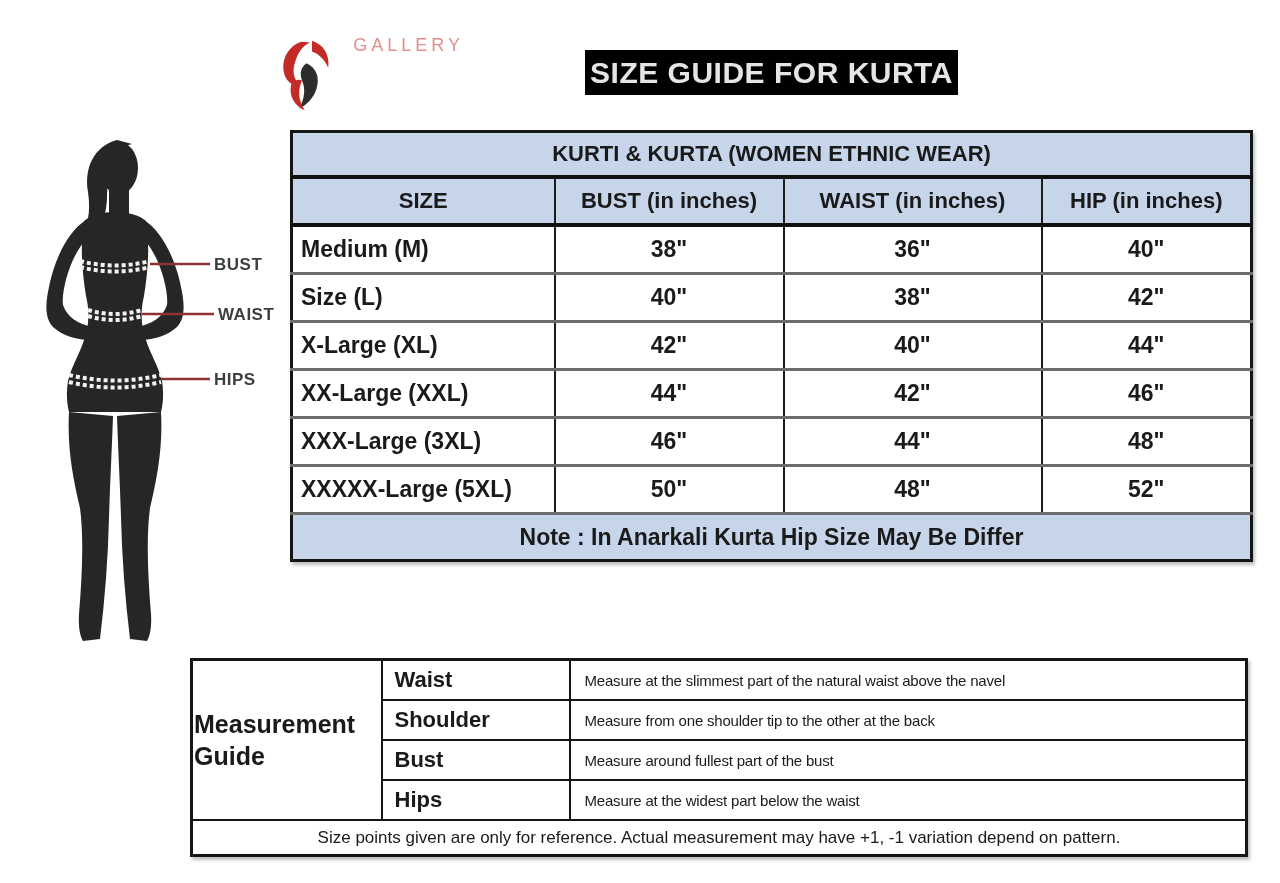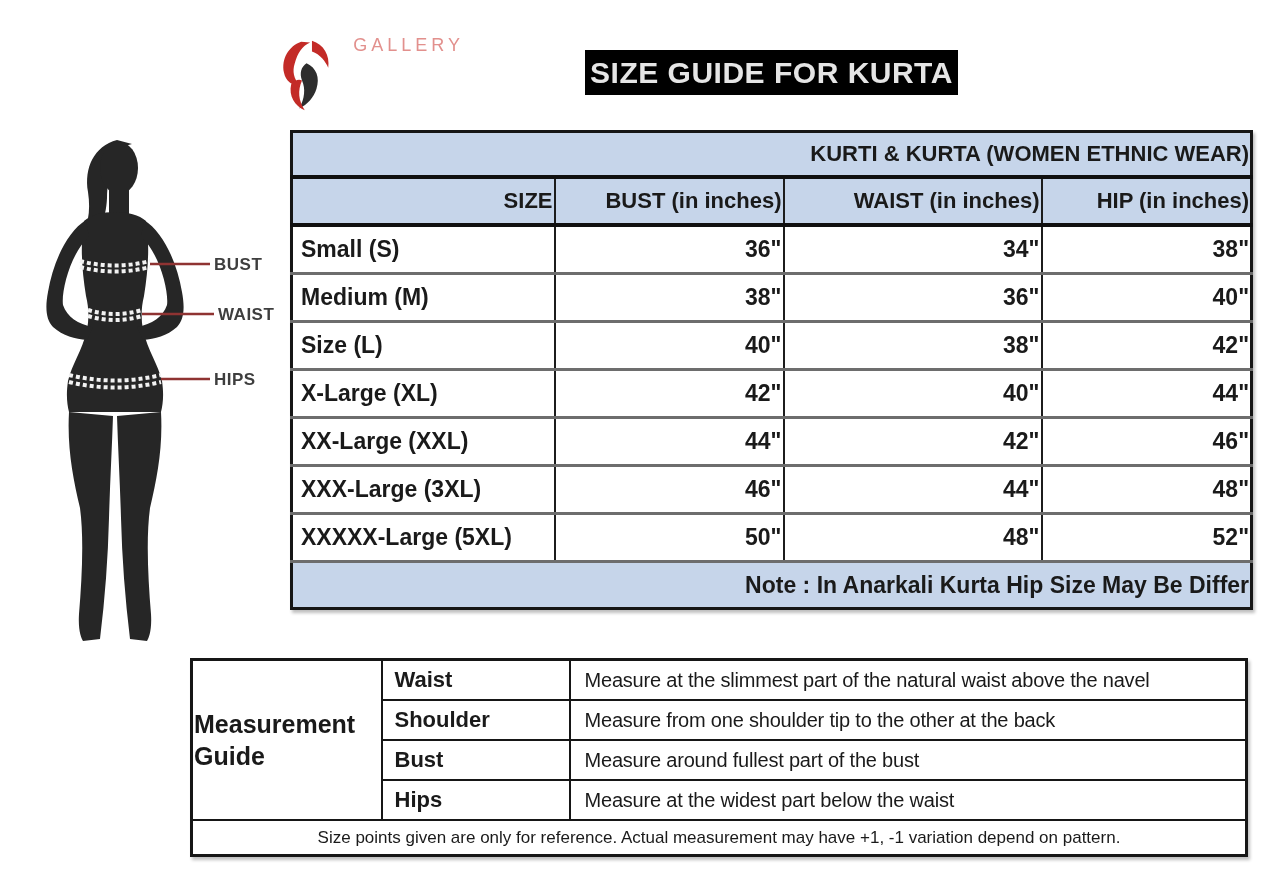--- a/index.html
+++ b/index.html
@@ -17,32 +17,32 @@
     position:absolute;left:585px;top:50px;width:373px;height:45px;background:#000;
     color:#e5e5e5;font-weight:bold;font-size:30px;display:flex;align-items:center;justify-content:center;
     letter-spacing:0.5px;white-space:nowrap;
   }
   
   .figure-wrap{position:absolute;left:22px;top:136px;width:260px;height:510px;}
   .fig-label{font-family:"Liberation Sans",sans-serif;font-size:17px;font-weight:bold;fill:#3e3e3e;letter-spacing:0.5px;}
   
   table{border-collapse:collapse;table-layout:fixed;}
   .size-table{position:absolute;left:290px;top:130px;width:960px;border:3px solid #161616;box-shadow:2px 3px 3px rgba(0,0,0,0.25);}
-  .size-table td{border-left:2px solid #1c1c1c;border-right:2px solid #1c1c1c;font-weight:bold;font-size:23px;text-align:right;overflow:hidden;white-space:nowrap;}
+  .size-table td{border-left:2px solid #1c1c1c;border-right:2px solid #1c1c1c;font-weight:bold;font-size:23px;text-align:center;overflow:hidden;white-space:nowrap;}
   .size-table .t-title td{height:40px;background:#c6d5ea;border-bottom:4px solid #101010;font-size:22px;}
   .size-table .t-head td{height:42px;background:#c6d5ea;border-bottom:4px solid #101010;font-size:22px;}
   .size-table .t-row td{height:43px;border-bottom:3px solid #6d6d6d;background:#fff;}
   .size-table .t-row td.szl{text-align:left;padding-left:8px;}
   .size-table .t-note td{height:42px;background:#c6d5ea;border-top:3px solid #101010;font-size:23px;}
   
   .mg-table{position:absolute;left:190px;top:658px;width:1055px;border:3px solid #161616;box-shadow:2px 3px 3px rgba(0,0,0,0.25);}
   .mg-table td{border:2px solid #161616;overflow:hidden;}
   .mg-title{font-size:25px;font-weight:bold;text-align:left;line-height:1.3;}
   .mg-part{font-size:22px;font-weight:bold;padding-left:12px;height:36px;}
-  .mg-desc{font-size:20px;font-weight:normal;padding-left:14px;height:36px;letter-spacing:-0.2px;}
+  .mg-desc{font-size:15px;font-weight:normal;padding-left:14px;height:36px;letter-spacing:-0.2px;}
   .mg-foot{height:31px;text-align:center;font-size:17px;font-weight:normal;}
 </style>
 </head>
 <body>
 
 <div class="page">
 
   <div class="logo">
     <svg width="70" height="84" viewBox="0 0 70 84">
       <path fill="#c32b27" d="M30,4 C16,9 8,23 11,38 C13,48 21,53 28,52 C22,45 20,37 23,28 C26,17 31,9 40,5 Z"></path>
@@ -108,26 +108,20 @@
         <tr class="t-title">
       <td colspan="4">KURTI &amp; KURTA (WOMEN ETHNIC WEAR)</td>
     </tr>
     <tr class="t-head">
       <td>SIZE</td>
       <td>BUST (in inches)</td>
       <td>WAIST (in inches)</td>
       <td>HIP (in inches)</td>
     </tr>
     <tr class="t-row">
-      <td class="szl">Small (S)</td>
-      <td>36"</td>
-      <td>34"</td>
-      <td>38"</td>
-    </tr>
-    <tr class="t-row">
       <td class="szl">Medium (M)</td>
       <td>38"</td>
       <td>36"</td>
       <td>40"</td>
     </tr>
     <tr class="t-row">
       <td class="szl">Size (L)</td>
       <td>40"</td>
       <td>38"</td>
       <td>42"</td>

